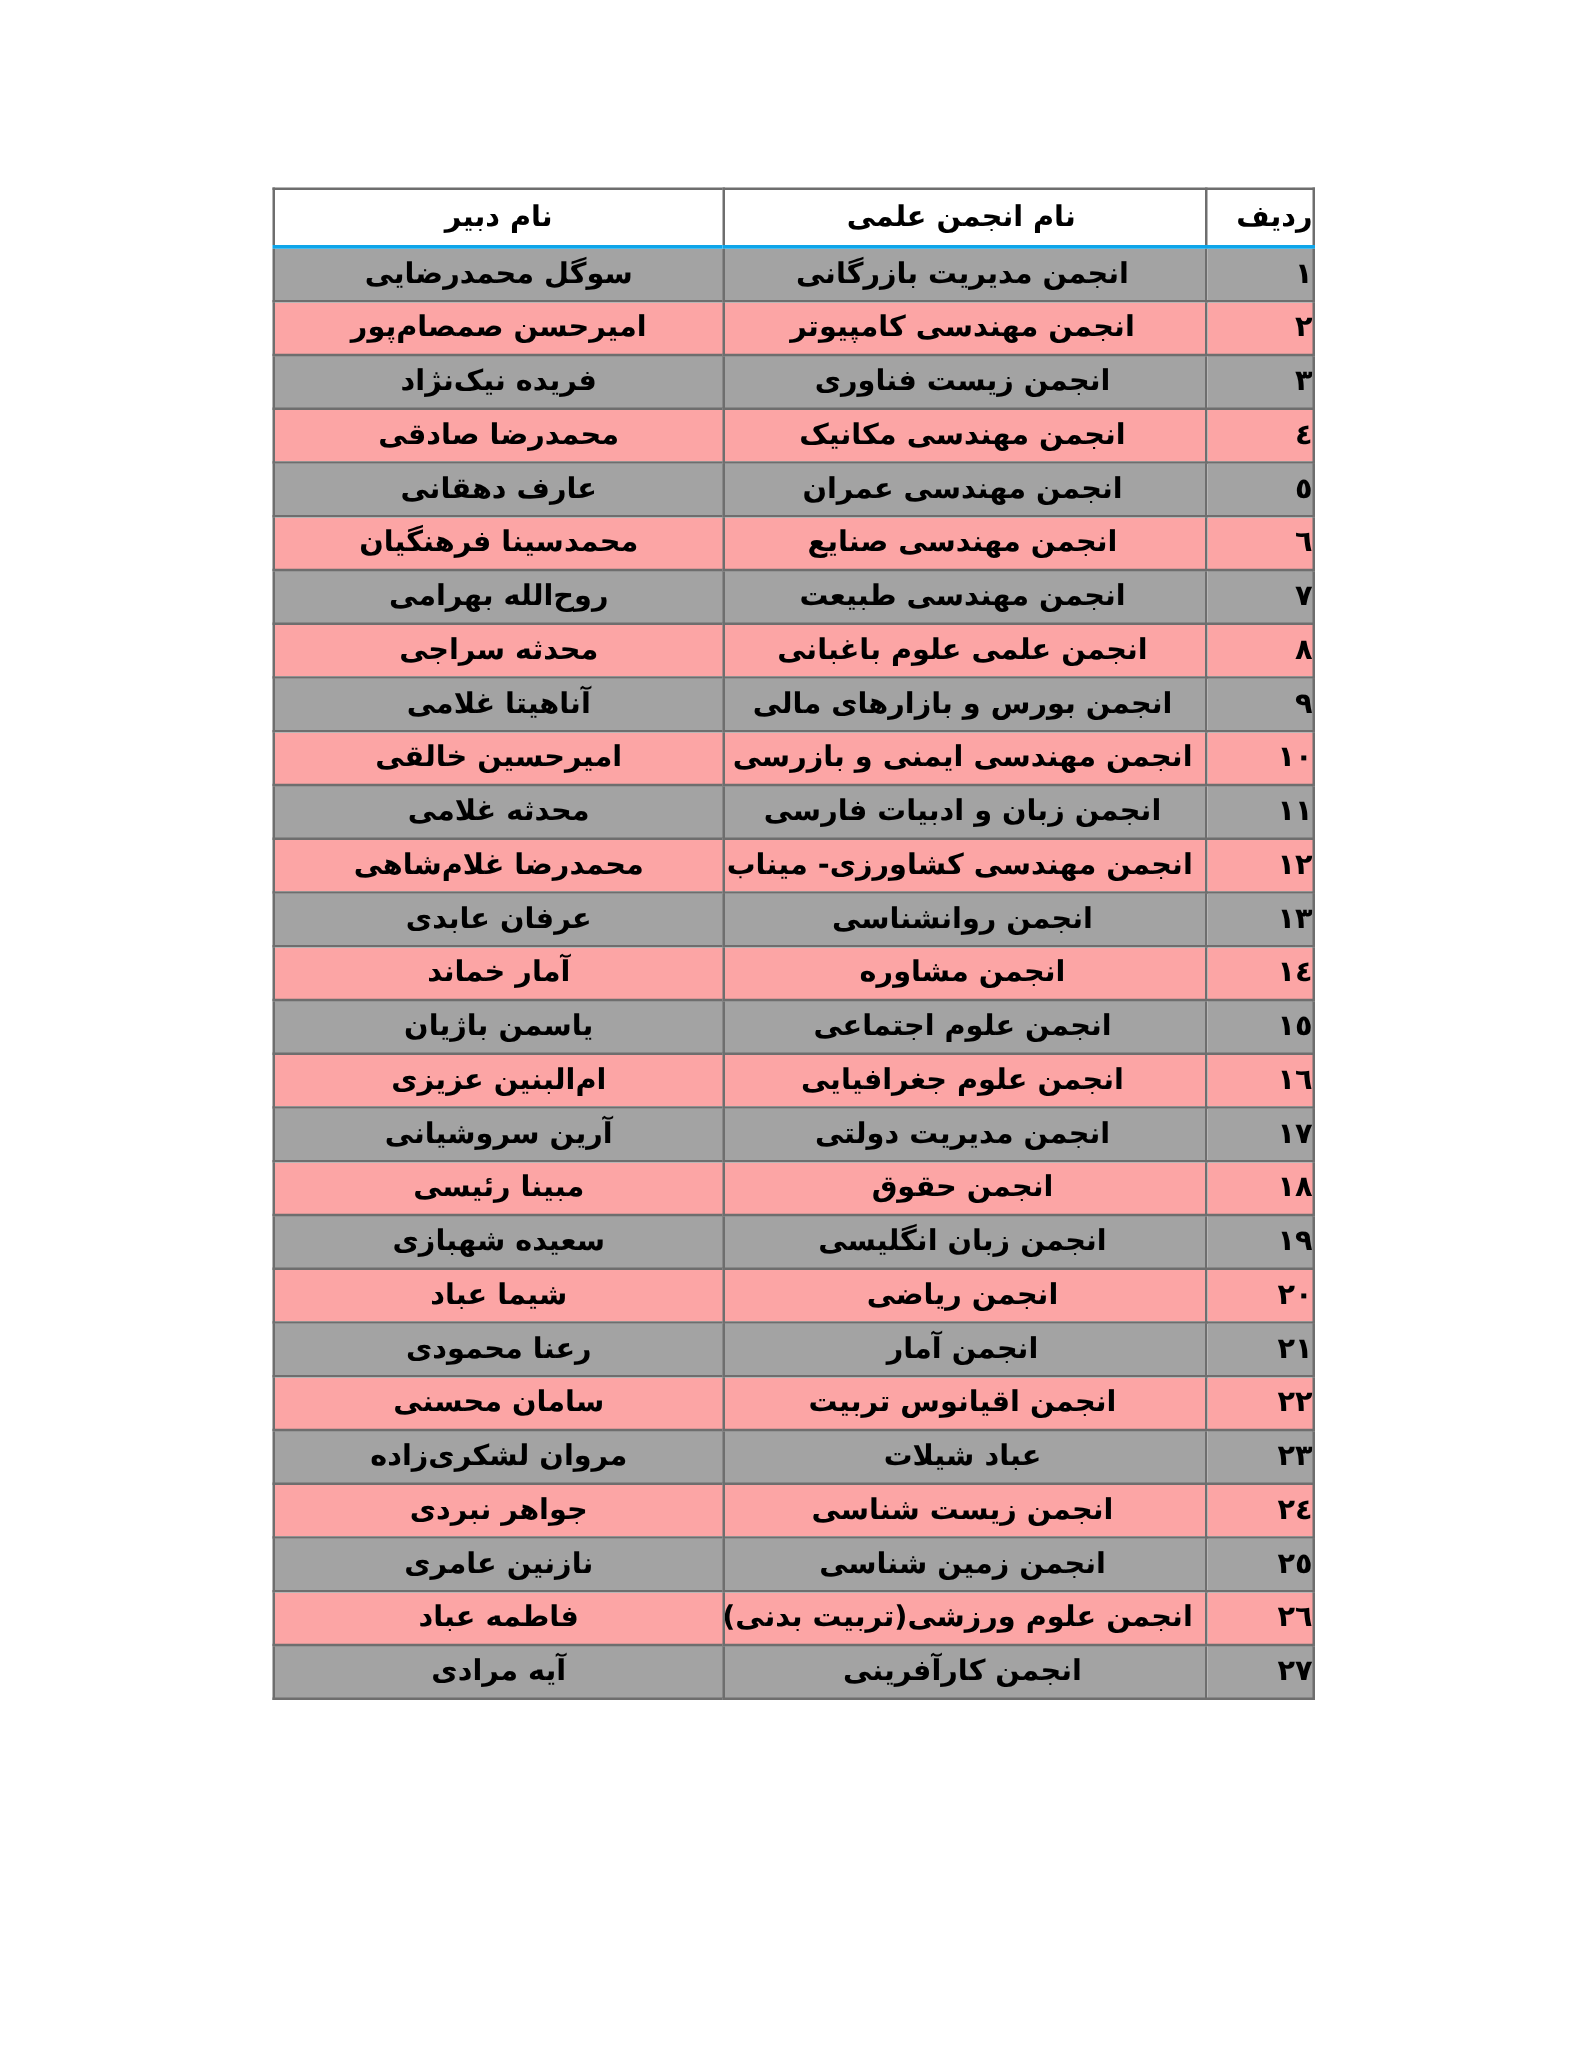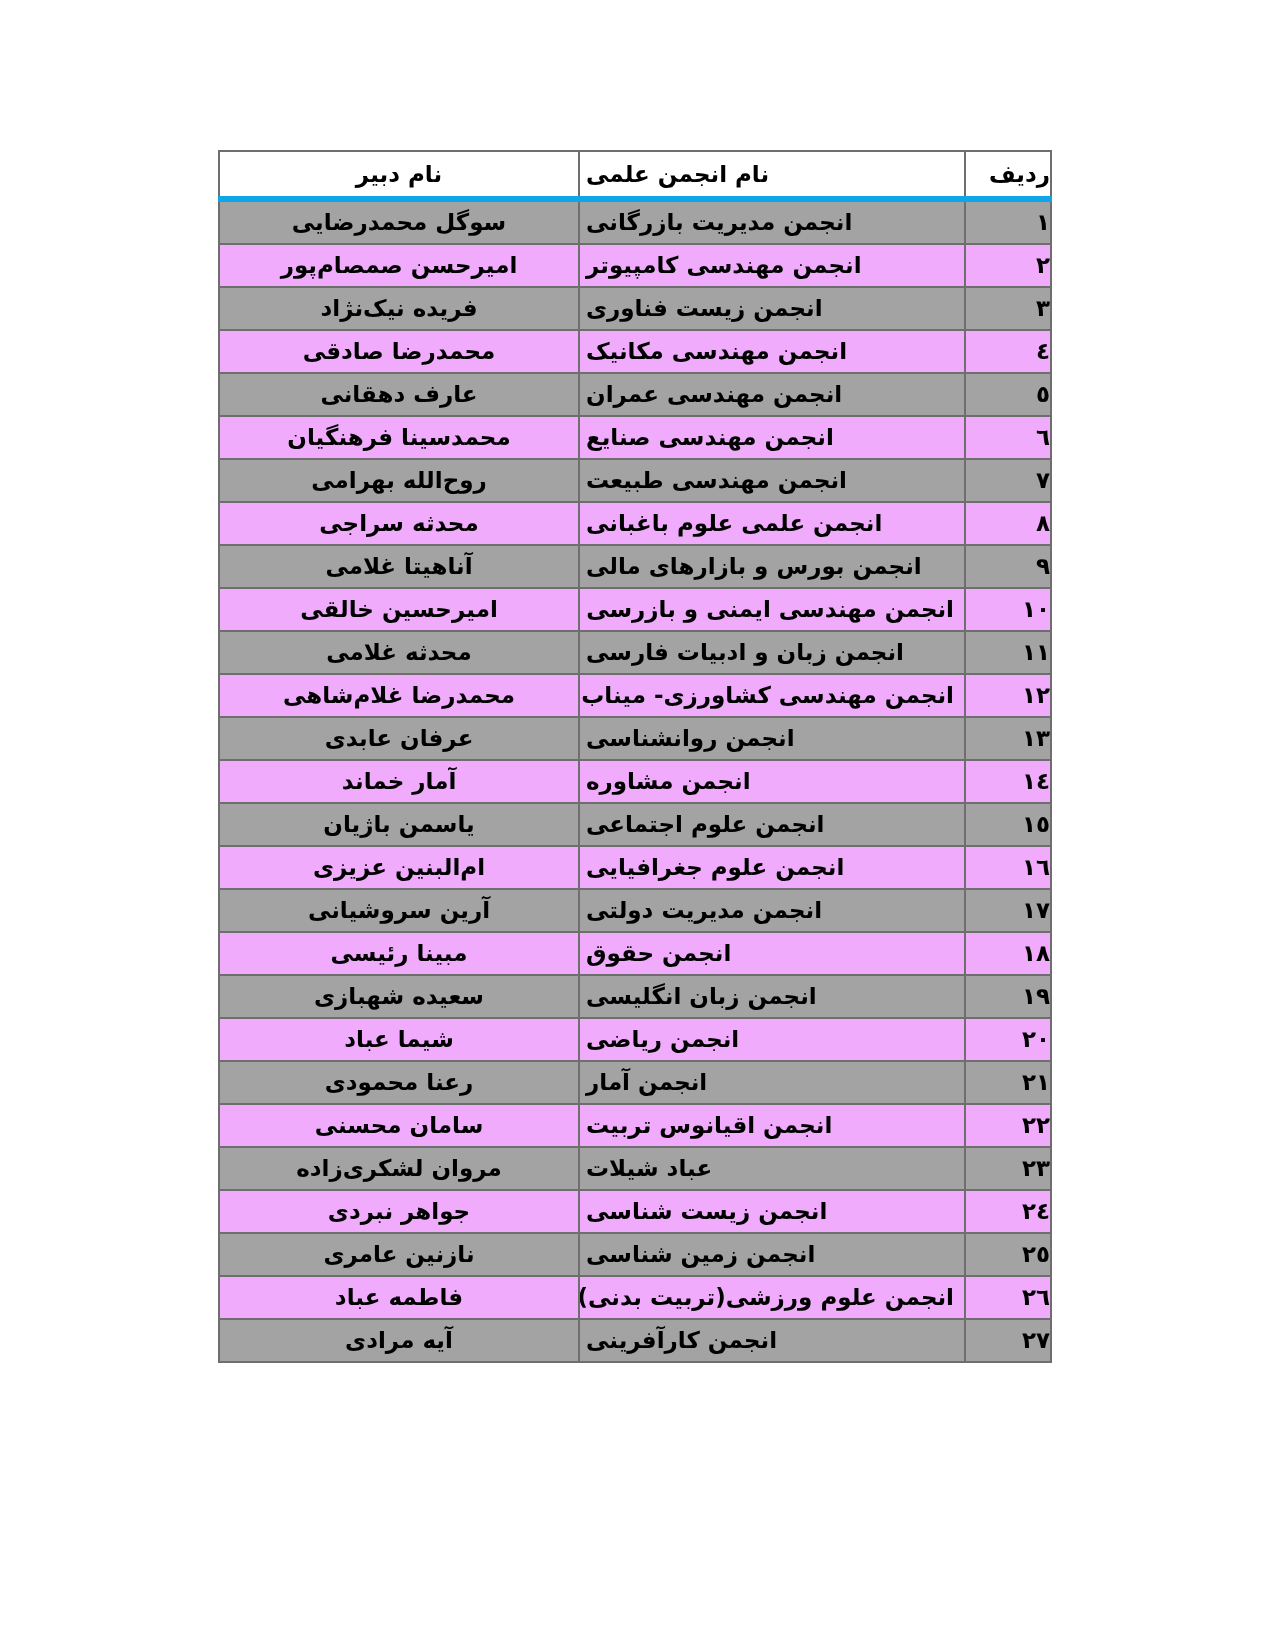--- a/index.html
+++ b/index.html
@@ -35,33 +35,33 @@
   table.assoc-table td {
     border: 2px solid #6e6e6e;
     padding: 0;
     vertical-align: middle;
     overflow: hidden;
     white-space: nowrap;
   }
   table.assoc-table th {
     height: 44px;
     background: #ffffff;
-    border-bottom: 6px solid #0ea5e9;
+    border-bottom: 3px solid #0ea5e9;
     font-size: 23px;
   }
   table.assoc-table td {
     height: 41px;
     font-size: 23px;
     line-height: 1;
   }
   tr.odd td  { background: #a3a3a3; }
-  tr.even td { background: #f0abfc; }
+  tr.even td { background: #fca5a5; }
 
   .cell-no    { text-align: right; font-size: 21px; }
-  .cell-assoc { text-align: left; padding-right: 10px !important; padding-left: 6px !important; }
+  .cell-assoc { text-align: center; padding-right: 10px !important; padding-left: 6px !important; }
   .cell-sec   { text-align: center; }
   th.cell-assoc { padding-right: 12px !important; }
 </style>
 </head>
 <body>
 
 <div class="page">
   <table class="assoc-table" dir="rtl">
     <colgroup>
       <col class="c-no">

